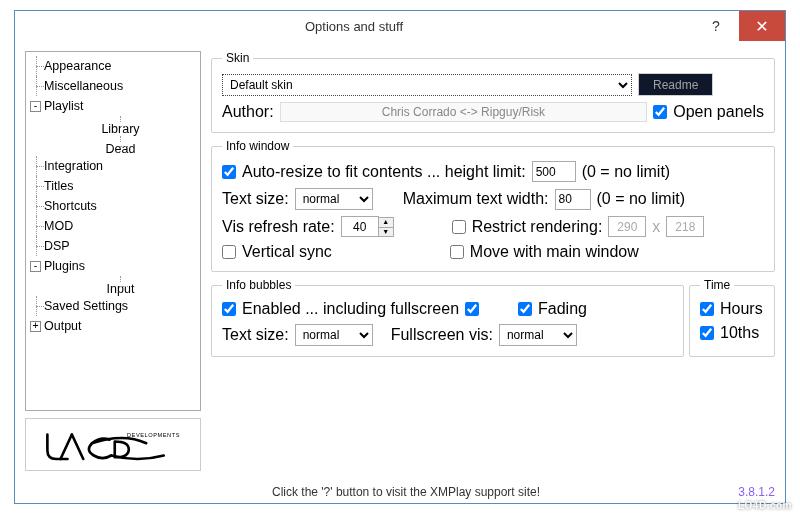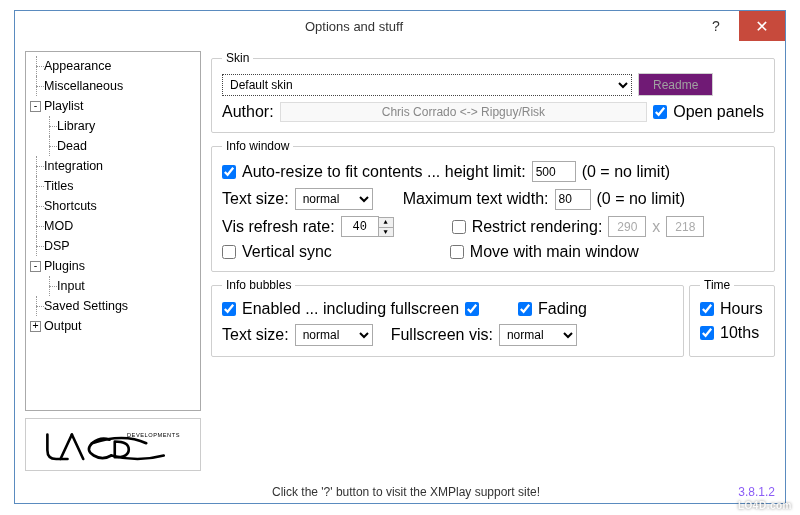--- a/index.html
+++ b/index.html
@@ -87,21 +87,21 @@
     left: 6px; top: 10px;
     width: 8px;
     border-top: 1px dotted #999;
   }
   .tree-item .dots::after {
     content: "";
     position: absolute;
     left: 6px; top: 0; bottom: 0;
     border-left: 1px dotted #999;
   }
-  .tree-item.child { padding-left: 15px; }
+  .tree-item.child { padding-left: 15px; flex-direction: column; }
   .expander {
     width: 11px; height: 11px;
     border: 1px solid #888;
     display: inline-flex;
     align-items: center; justify-content: center;
     font-size: 10px; line-height: 8px;
     margin-right: 3px;
     background: #fff;
     font-family: monospace;
   }
@@ -155,21 +155,21 @@
     font-family: inherit;
     font-size: 12px;
     background: #efefef;
     border: 1px solid #b9b9b9;
     height: 23px;
     padding: 0 14px;
   }
   button:disabled {
     color: #a0a0a0;
     border-color: #d0d0d0;
-    background: #701a75;
+    background: #0f172a;
   }
   .author-field {
     flex: 1;
     text-align: center;
     border: 1px solid #ddd;
     background: #f9f9f9;
     color: #888;
     height: 20px;
     line-height: 18px;
     padding: 0 6px;
@@ -178,21 +178,20 @@
     width: 14px; height: 14px;
     margin: 0 3px 0 0;
   }
   .chk { display: inline-flex; align-items: center; gap: 3px; }
   .num { width: 44px; text-align: left; }
   .num-sm { width: 38px; text-align: center; }
   .num-dis { width: 38px; text-align: center; color: #aaa; background: #f5f5f5; }
   .spinner {
     display: inline-flex;
     align-items: center;
-    font-family: Liberation Mono, monospace;
   }
   .spin-btns {
     display: flex;
     flex-direction: column;
     margin-left: -1px;
   }
   .spin-btns div {
     width: 16px; height: 10px;
     border: 1px solid #aaa;
     background: #f0f0f0;

